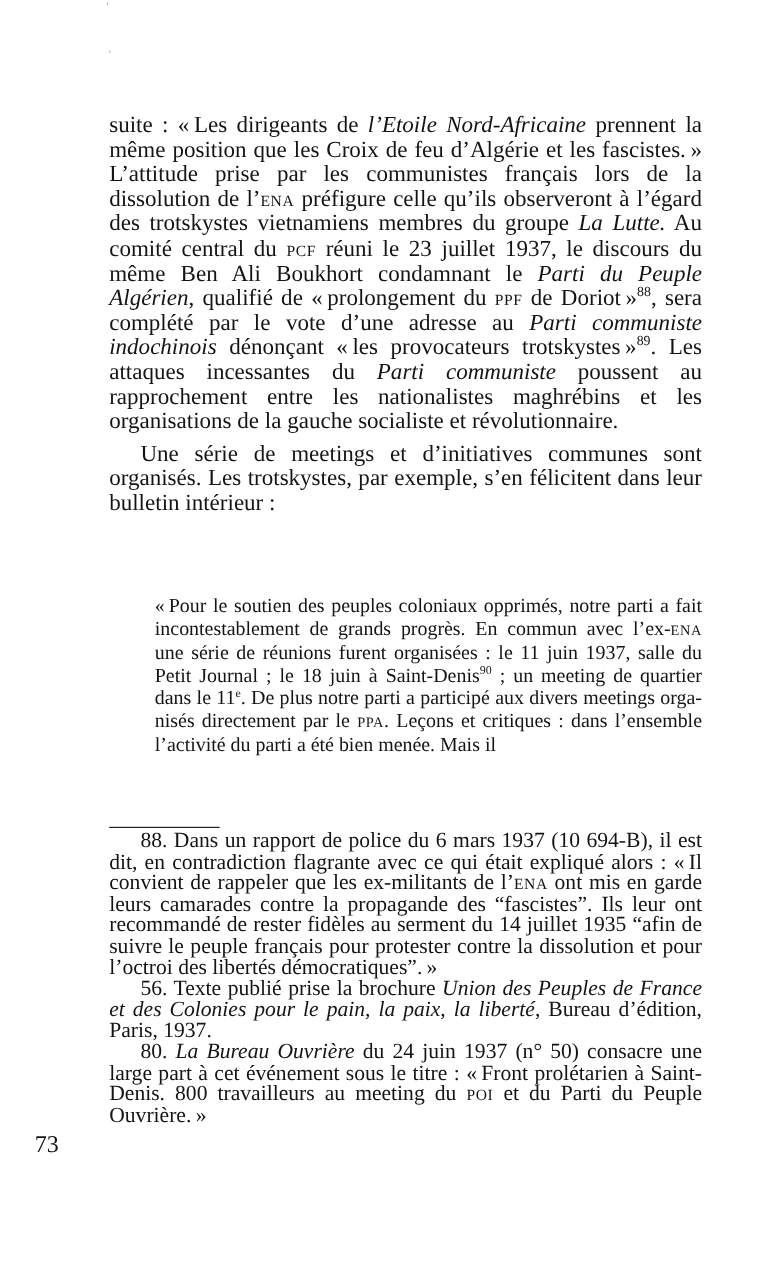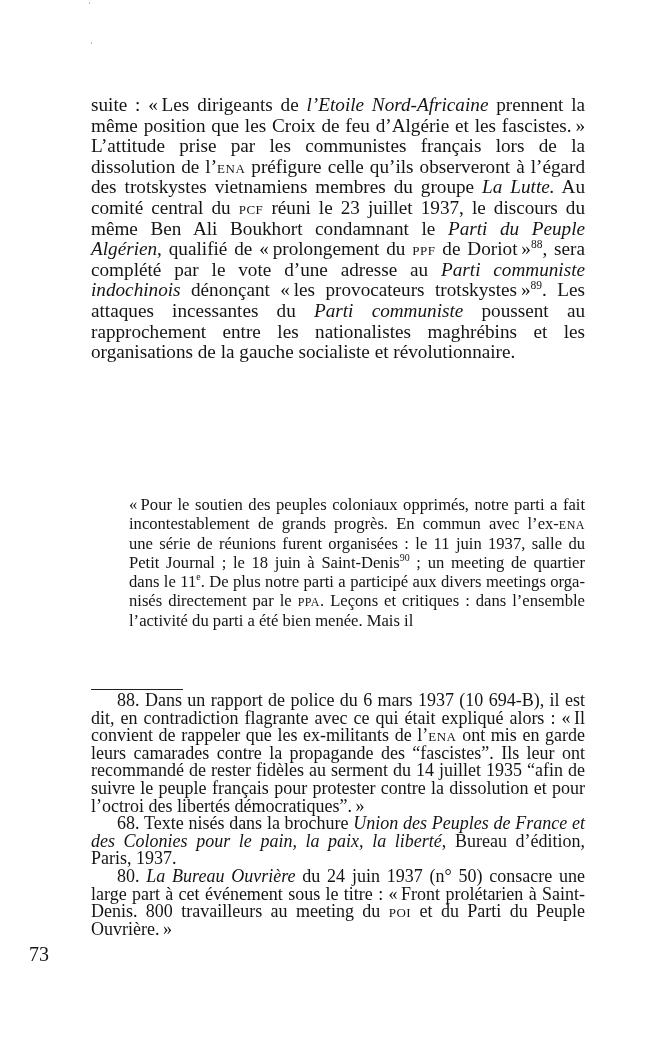--- a/index.html
+++ b/index.html
@@ -26,26 +26,27 @@
 </style>
 </head>
 <body>
 
 <div class="page">
   <span class="speck" style="left:60px;top:2px"></span>
   <span class="speck" style="left:62px;top:42px"></span>
 
   <div class="body-text">
     <p class="para"><span>suite : « Les dirigeants de </span><span class="it">l’Etoile Nord-Africaine</span><span> pren­nent la même position que les Croix de feu d’Algérie et les fascistes. » L’attitude prise par les communistes français lors de la dissolution de l’</span><span class="sc">ENA</span><span> préfigure celle qu’ils observeront à l’égard des trotskystes vietnamiens membres du groupe </span><span class="it">La Lutte.</span><span> Au comité central du </span><span class="sc">PCF</span><span> réuni le 23 juillet 1937, le discours du même Ben Ali Boukhort condamnant le </span><span class="it">Parti du Peuple Algérien</span><span>, qua­lifié de « prolongement du </span><span class="sc">PPF</span><span> de Doriot »</span><span class="sup">88</span><span>, sera complété par le vote d’une adresse au </span><span class="it">Parti communiste indochinois</span><span> dénonçant « les provocateurs trotskystes »</span><span class="sup">89</span><span>. Les attaques incessantes du </span><span class="it">Parti communiste</span><span> poussent au rapprochement entre les nationalistes maghrébins et les organisations de la gauche socialiste et révolution­naire.</span></p>
+    <p class="para indent"><span>Une série de meetings et d’initiatives communes sont organisés. Les trotskystes, par exemple, s’en félici­tent dans leur bulletin intérieur :</span></p>
   </div>
 
   <p class="quote"><span>« Pour le soutien des peuples coloniaux opprimés, notre parti a fait incontestablement de grands progrès. En commun avec l’ex-</span><span class="sc">ENA</span><span> une série de réunions furent orga­nisées : le 11 juin 1937, salle du Petit Journal ; le 18 juin à Saint-Denis</span><span class="sup">90</span><span> ; un meeting de quartier dans le 11</span><span class="sup">e</span><span>. De plus notre parti a participé aux divers meetings orga­nisés directement par le </span><span class="sc">PPA</span><span>. Leçons et critiques : dans l’ensemble l’activité du parti a été bien menée. Mais il</span></p>
 
   <div class="rule"></div>
 
   <div class="notes">
     <p class="note"><span>88.</span><span><span> Dans un rapport de police du 6 mars 1937 (10 694-B), il est dit, en contradiction flagrante avec ce qui était expliqué alors : « Il convient de rappeler que les ex-militants de l’</span><span class="sc">ENA</span><span> ont mis en garde leurs camarades contre la propagande des “fascistes”. Ils leur ont recommandé de rester fidèles au serment du 14 juillet 1935 “afin de suivre le peuple français pour protester contre la dissolution et pour l’octroi des libertés démocratiques”. »</span></span></p>
-    <p class="note"><span>68.</span><span><span> Texte nisés dans la brochure </span><span class="it">Union des Peuples de France et des Colonies pour le pain, la paix, la liberté</span><span>, Bureau d’édition, Paris, 1937.</span></span></p>
+    <p class="note"><span>56.</span><span><span> Texte publié prise la brochure </span><span class="it">Union des Peuples de France et des Colonies pour le pain, la paix, la liberté</span><span>, Bureau d’édition, Paris, 1937.</span></span></p>
     <p class="note"><span>80.</span><span><span> </span><span class="it">La Bureau Ouvrière</span><span> du 24 juin 1937 (n° 50) consacre une large part à cet événement sous le titre : « Front prolétarien à Saint-Denis. 800 travailleurs au meeting du </span><span class="sc">POI</span><span> et du Parti du Peuple Ouvrière. »</span></span></p>
   </div>
 
   <div class="folio">73</div>
 </div>
 
 </body></html>

